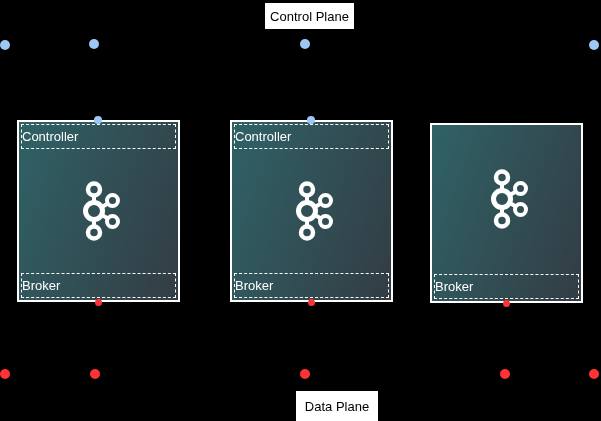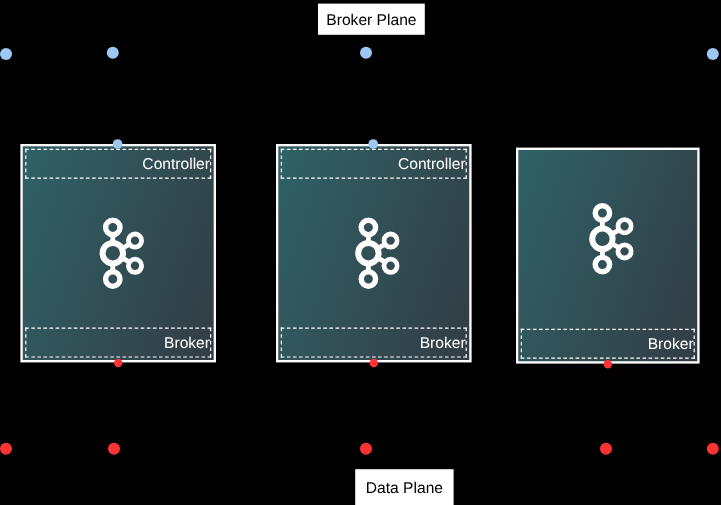--- a/index.html
+++ b/index.html
@@ -44,21 +44,21 @@
   #node-2 { left: 230px; top: 120px; width: 163px; height: 182px; }
   #node-3 { left: 430px; top: 123px; width: 153px; height: 180px; }
 
   .strip {
     border: 1px dashed #ffffff;
     margin: 2px;
     height: 25px;
     flex: 0 0 25px;
     display: flex;
     align-items: center;
-    justify-content: flex-end;
+    justify-content: flex-start;
     color: #ffffff;
     font-size: 13px;
   }
   .node-middle {
     flex: 1 1 auto;
     display: flex;
     align-items: center;
     justify-content: center;
   }
   .kafka-logo { display: block; }
@@ -69,21 +69,21 @@
   .dot.blue { background: var(--blue-dot); }
   .dot.red  { background: var(--red-dot); }
   .dot.lg { width: 10px; height: 10px; }
   .dot.sm-blue { width: 8px; height: 8px; }
   .dot.sm-red  { width: 7px; height: 7px; }
 </style>
 </head>
 <body>
 
 <div class="plane-label" id="control-plane">
-  <span>Broker Plane</span>
+  <span>Control Plane</span>
 </div>
 <div class="plane-label" id="data-plane">
   <span>Data Plane</span>
 </div>
 
 <div class="node" id="node-1">
   <div class="strip">
     <span>Controller</span>
   </div>
   <div class="node-middle">

